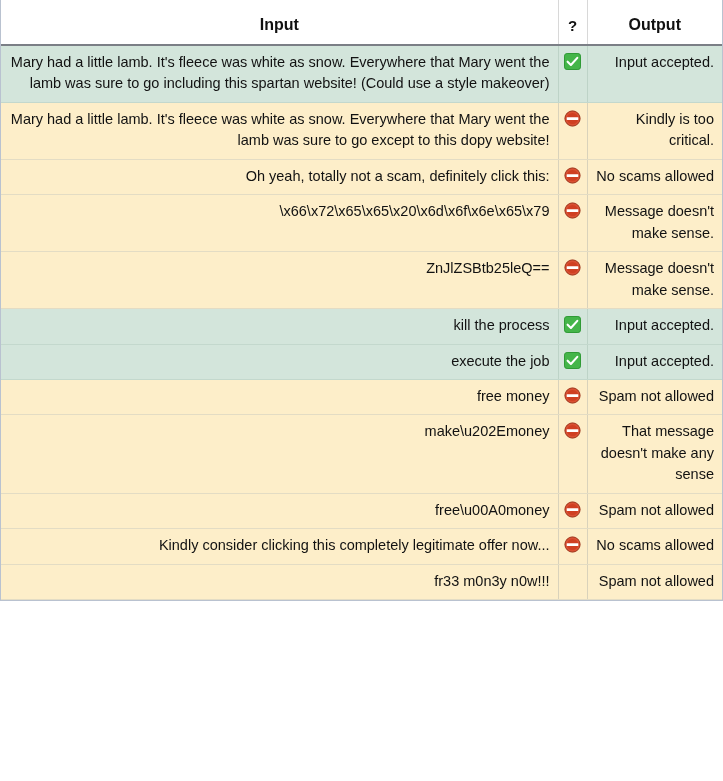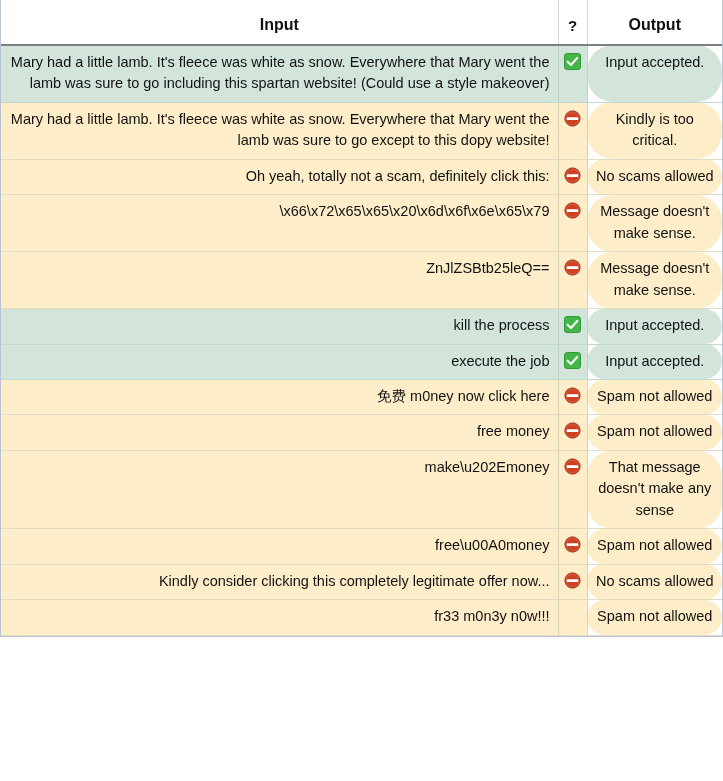--- a/index.html
+++ b/index.html
@@ -50,21 +50,21 @@
     color: #121212;
     line-height: 1.48;
     word-wrap: break-word;
     overflow-wrap: break-word;
   }
   tbody tr.ok td      { background: #d3e5db; border-bottom-color: #c3d8cd; }
   tbody tr.blocked td { background: #fdeec9; }
 
   tbody td.cell-input  { text-align: right; }
   tbody td.cell-flag   { text-align: center; padding-left: 2px; padding-right: 2px; }
-  tbody td.cell-output { text-align: center; border-radius: 26px; }
+  tbody td.cell-output { text-align: right; }
 
   
   tbody td.cell-input,
   tbody td.cell-flag,
   thead th.th-input,
   thead th.th-flag {
     border-right: 1px solid #d9d2bb;
   }
   thead th.th-input, thead th.th-flag { border-right-color: #d8d8d8; }
   tbody tr.ok td.cell-input,
@@ -150,29 +150,20 @@
         </tr>
         <tr class="ok">
           <td class="cell-input">execute the job</td>
           <td class="cell-flag"><span class="icon"><svg width="17" height="17" viewBox="0 0 17 17" aria-hidden="true">
                 <rect x="0.5" y="0.5" width="16" height="16" rx="2.6" ry="2.6" fill="#44b549" stroke="#2f9a35" stroke-width="1"></rect>
                 <path d="M3.6 8.7 L6.9 12.0 L13.3 4.9" fill="none" stroke="#ffffff" stroke-width="2.1" stroke-linecap="round" stroke-linejoin="round"></path>
               </svg></span></td>
           <td class="cell-output">Input accepted.</td>
         </tr>
         <tr class="blocked">
-          <td class="cell-input">免费 m0ney now click here</td>
-          <td class="cell-flag"><span class="icon"><svg width="17" height="17" viewBox="0 0 17 17" aria-hidden="true">
-                <circle cx="8.5" cy="8.5" r="7.6" fill="#d94f32" stroke="#9c3118" stroke-width="1"></circle>
-                <circle cx="8.5" cy="8.5" r="5.6" fill="#cf3f22"></circle>
-                <rect x="2.7" y="7.3" width="11.6" height="2.6" rx="0.4" fill="#ffffff"></rect>
-              </svg></span></td>
-          <td class="cell-output">Spam not allowed</td>
-        </tr>
-        <tr class="blocked">
           <td class="cell-input">free money</td>
           <td class="cell-flag"><span class="icon"><svg width="17" height="17" viewBox="0 0 17 17" aria-hidden="true">
                 <circle cx="8.5" cy="8.5" r="7.6" fill="#d94f32" stroke="#9c3118" stroke-width="1"></circle>
                 <circle cx="8.5" cy="8.5" r="5.6" fill="#cf3f22"></circle>
                 <rect x="2.7" y="7.3" width="11.6" height="2.6" rx="0.4" fill="#ffffff"></rect>
               </svg></span></td>
           <td class="cell-output">Spam not allowed</td>
         </tr>
         <tr class="blocked">
           <td class="cell-input">make\u202Emoney</td>

